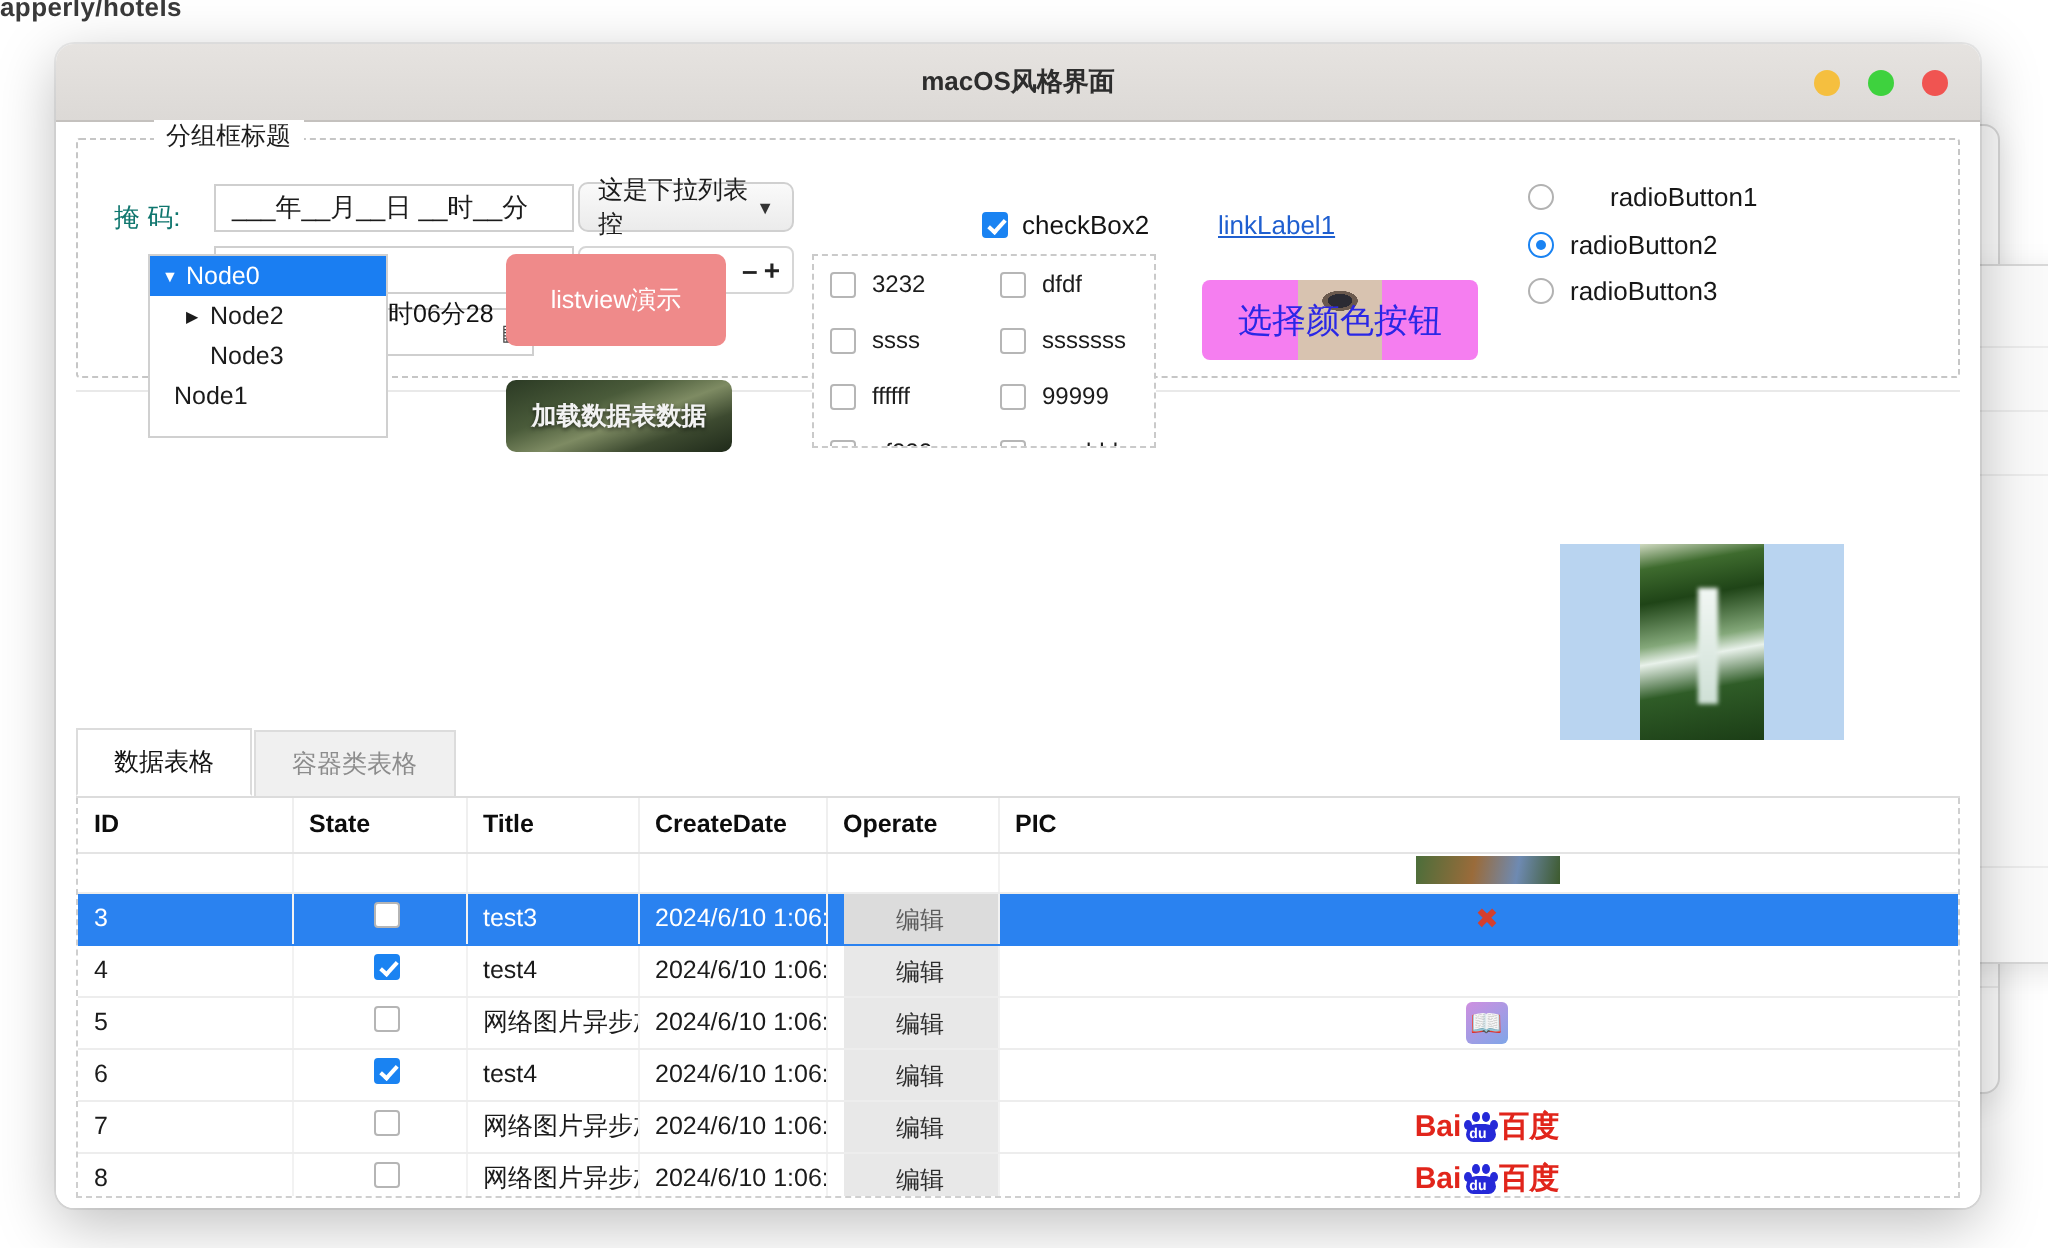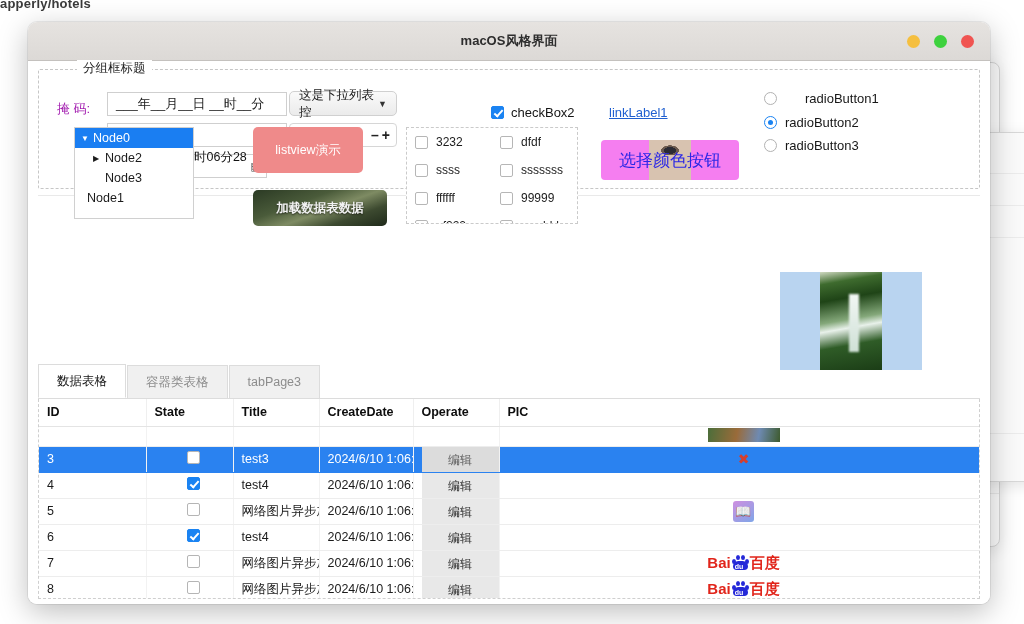--- a/index.html
+++ b/index.html
@@ -55,21 +55,21 @@
 
   
   .groupbox {
     position: absolute; left: 10px; top: 8px; width: 942px; height: 120px;
     border: 1px dashed #c6c6c6; border-radius: 2px; background: #fff;
   }
   .groupbox-title {
     position: absolute; left: 38px; top: -10px; background: #fff;
     padding: 0 6px; font-size: 12.5px; color: #1c1c1c; font-family: Liberation Serif, serif;
   }
-  .lbl { position: absolute; font-size: 13px; color: #a21caf; }
+  .lbl { position: absolute; font-size: 13px; color: #0f766e; }
 
   .txtbox {
     position: absolute; background: #fff; border: 1px solid #cfcfcf;
     font-size: 13px; color: #1b1b1b; padding: 0 8px;
     display: flex; align-items: center;
   }
   .combo {
     position: absolute; background: linear-gradient(#fafafa,#ebebeb);
     border: 1px solid #d0d0d0; border-radius: 5px;
     font-size: 12.5px; color: #1c1c1c;
@@ -151,21 +151,21 @@
   .tnode .arw { width: 12px; font-size: 8px; }
   .tnode.lvl2b { padding-left: 30px; }
   .tnode.lvl1b { padding-left: 18px; }
 
   .btn-listview {
     position: absolute; left: 225px; top: 66px; width: 110px; height: 46px;
     background: #ef8a8a; border: none; border-radius: 5px;
     color: #fff; font-size: 12.5px; display:flex; align-items:center; justify-content:center;
   }
   .btn-loaddata {
-    position: absolute; left: 225px; top: 129px; width: 134px; height: 36px;
+    position: absolute; left: 225px; top: 129px; width: 113px; height: 36px;
     border: none; border-radius: 5px; overflow:hidden;
     display:flex; align-items:center; justify-content:center;
     background: linear-gradient(160deg,#2b3a24 0%, #4a5b3a 35%, #7e8b63 55%, #3d4a30 75%, #1f2a1a 100%);
   }
   .btn-loaddata span { font-size: 12.5px; color: #f2f2f2; font-weight: bold; text-shadow: 0 1px 2px rgba(0,0,0,.6); }
 
   .checklist {
     position: absolute; left: 378px; top: 66px; width: 172px; height: 97px;
     border: 1px dashed #cacaca; background: #fff; overflow:hidden;
     display: grid; grid-template-columns: 1fr 1fr; align-content: start;
@@ -411,21 +411,20 @@
 
 
       <div class="waterfall">
         <div class="wf-inner"></div>
         <div class="wf-fall"></div>
       </div>
 
       <div class="tabstrip">
         <div class="tab active">数据表格</div>
         <div class="tab">容器类表格</div>
-        <div class="tab">tabPage3</div>
       </div>
 
       <div class="table-wrap">
         <table class="grid">
           <colgroup>
             <col style="width:107px">
               <col style="width:87px">
               <col style="width:86px">
             <col style="width:94px">
               <col style="width:86px">

